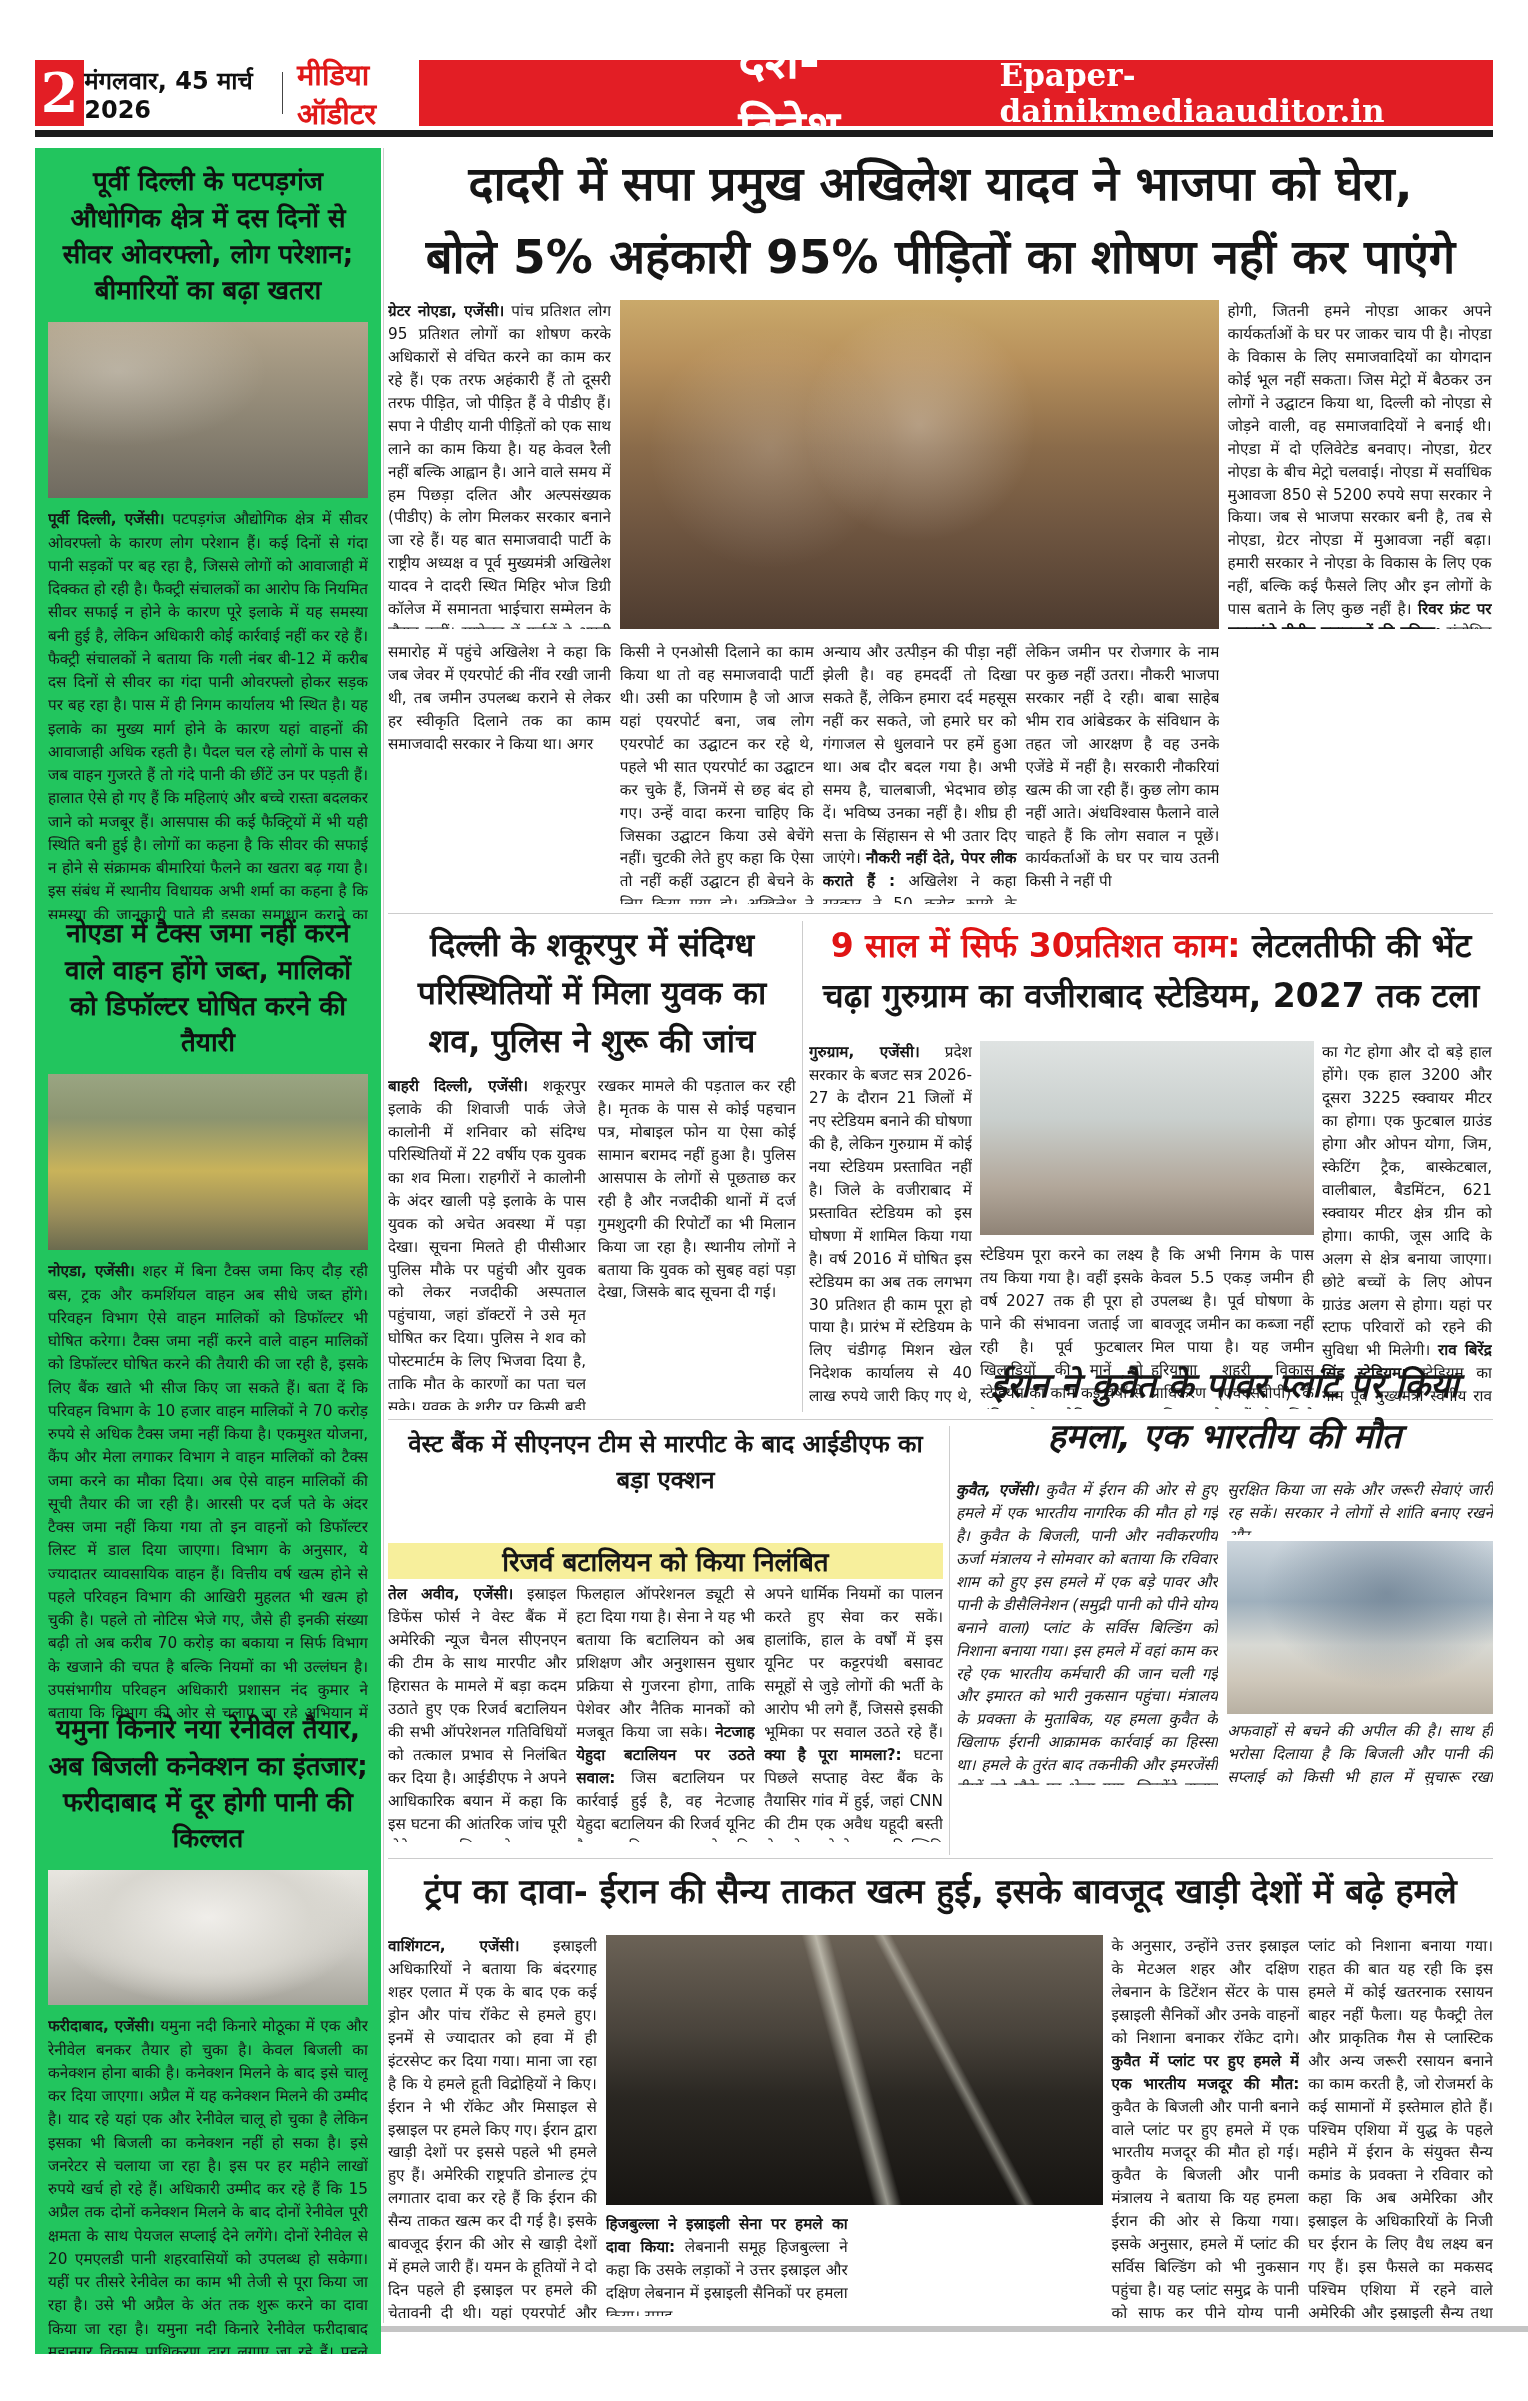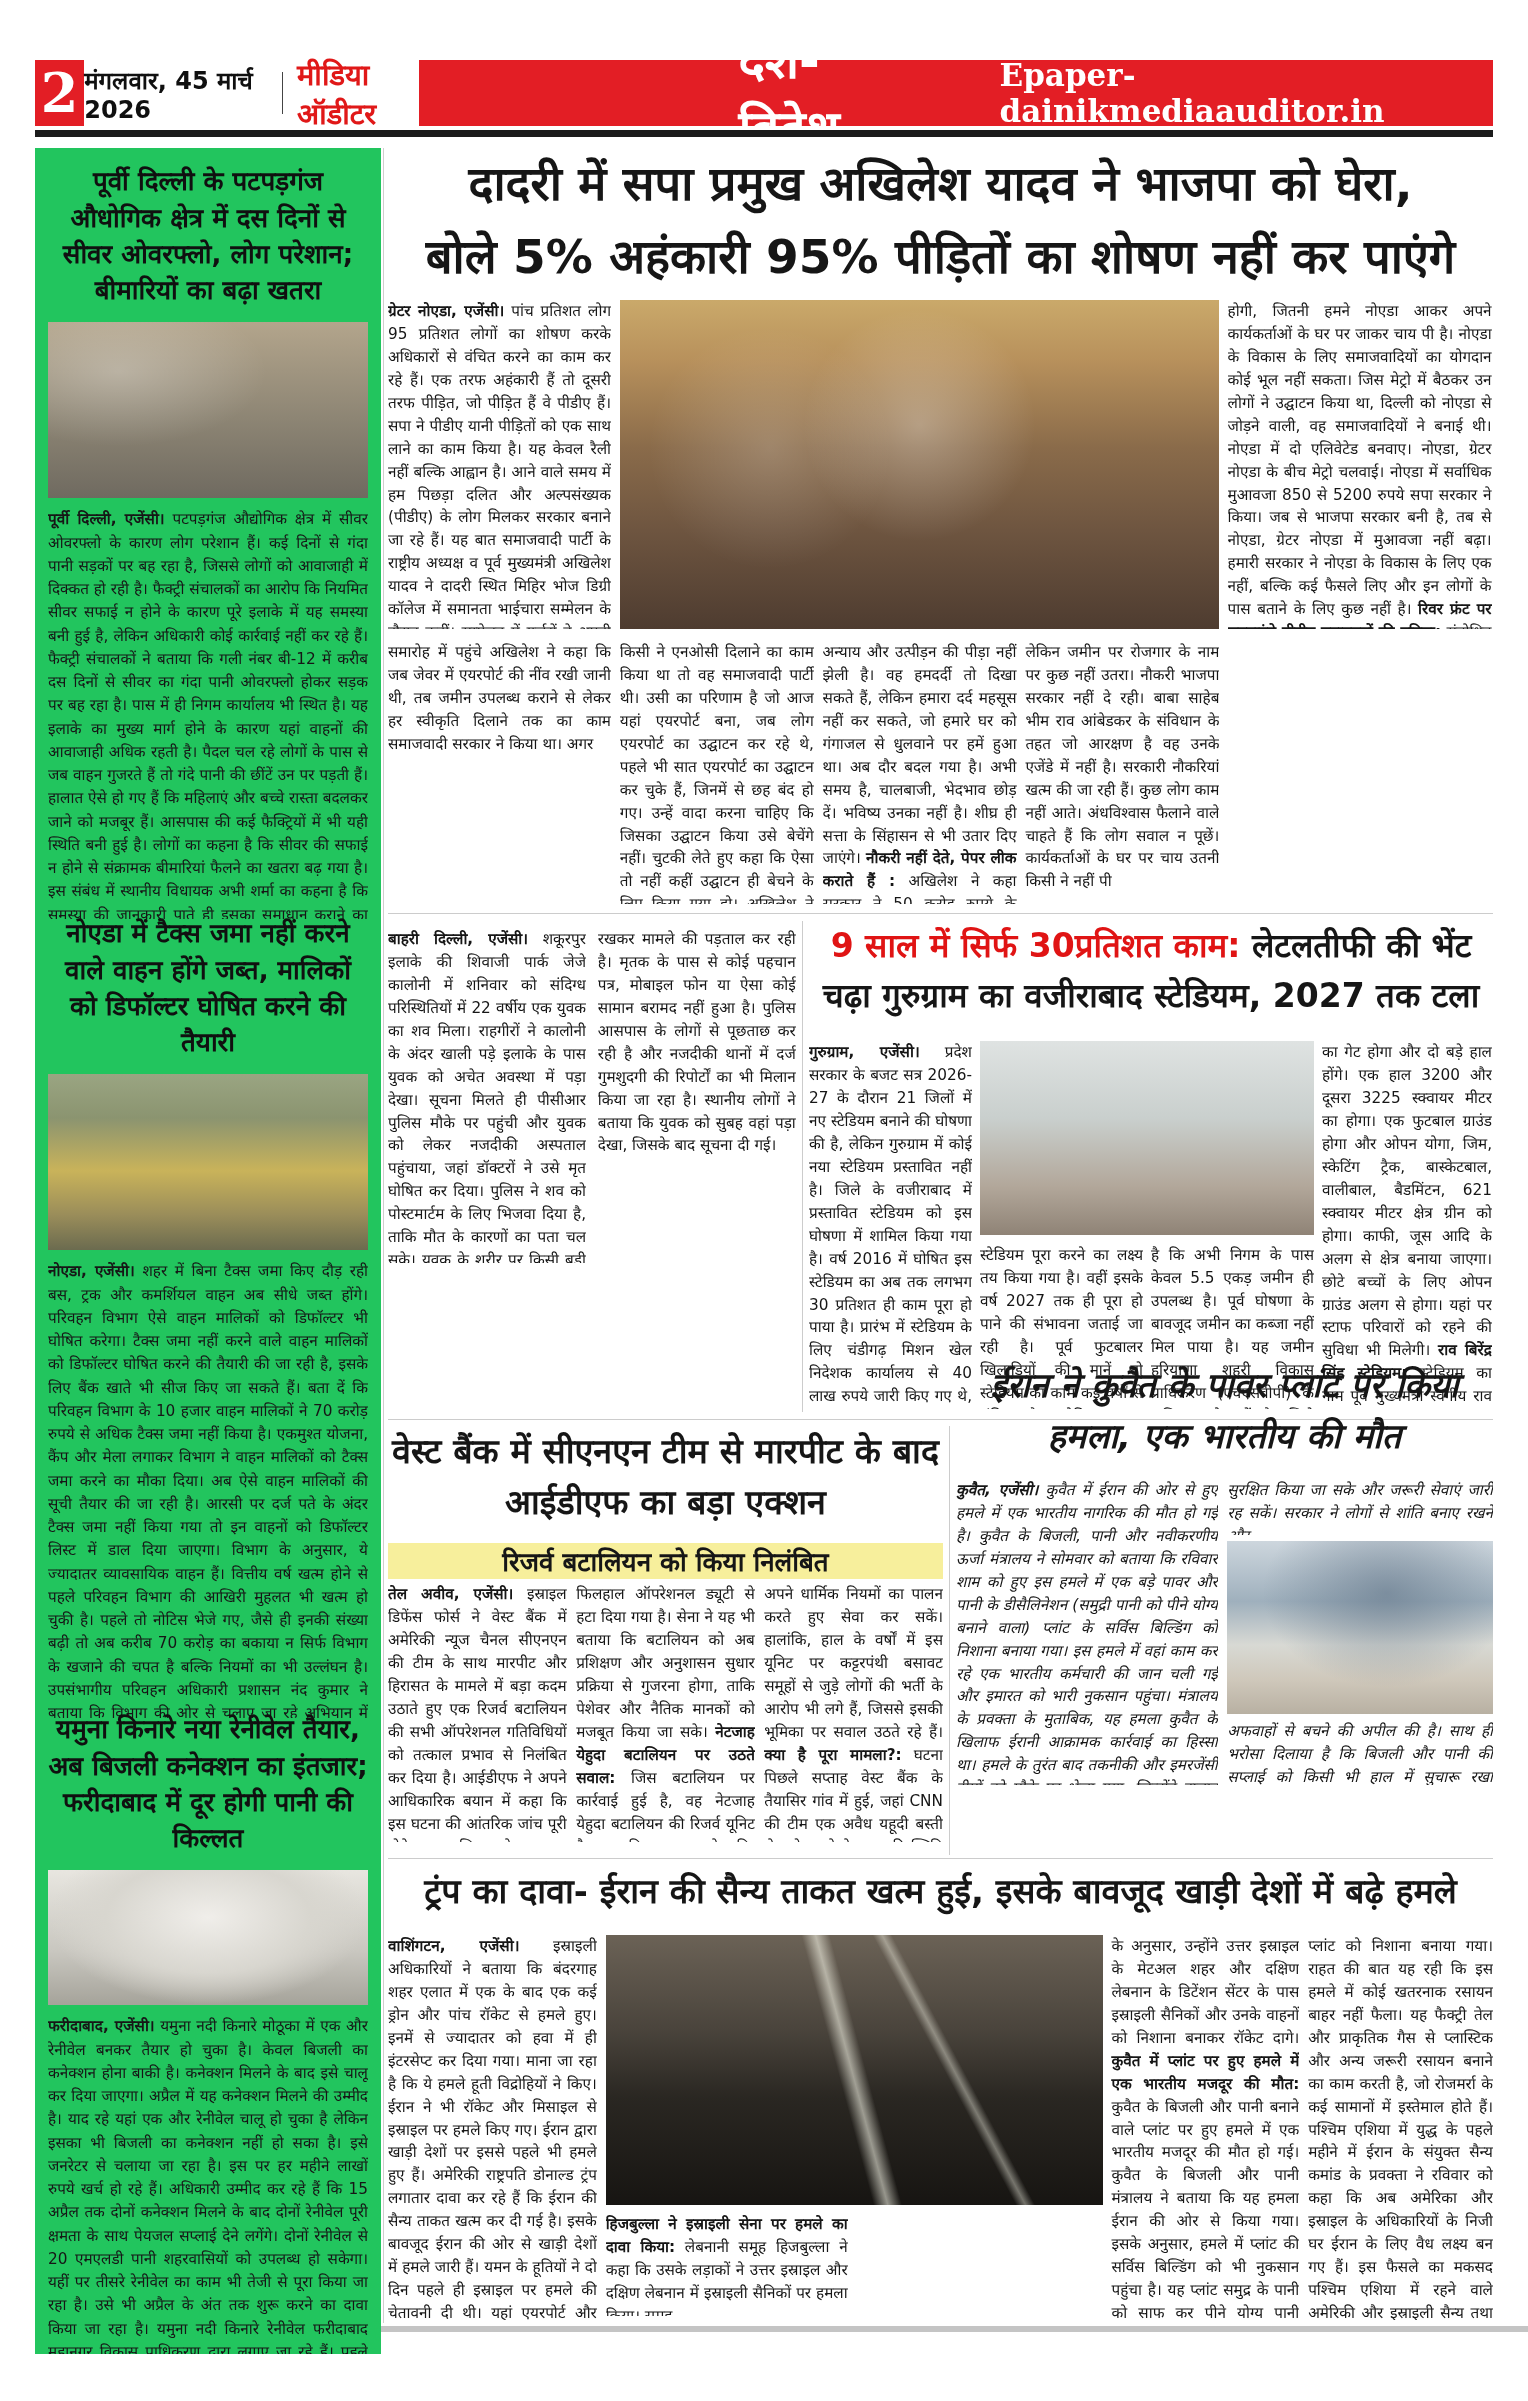--- a/index.html
+++ b/index.html
@@ -56,21 +56,21 @@
   .stad-head{font-size:33px;font-weight:800;text-align:center;line-height:1.5;height:112px;overflow:hidden;}
   .stad-head .red{color:#e01414;}
   .stad-body{position:relative;margin-top:8.2px;height:367px;}
   .stad-c{position:absolute;top:0;height:367px;overflow:hidden;}
   .stad-c1{left:0;width:163px;} .stad-c2{left:171px;width:163px;padding-top:203px;height:165px;}
   .stad-c3{left:342px;width:163px;padding-top:203px;height:165px;} .stad-c4{left:513px;width:170px;}
   .stad-photo{position:absolute;left:171px;top:0;width:334px;height:194px;}
 
   
   .wb{position:absolute;top:1278px;left:0;width:555px;height:429px;}
-  .wb-head{font-size:34px;font-weight:800;text-align:center;line-height:1.5;height:112px;overflow:hidden;}
+  .wb-head{font-size:24px;font-weight:800;text-align:center;line-height:1.5;height:112px;overflow:hidden;}
   .wb-strip{height:36px;margin:4.7px 0;background:#f7ef9c;display:flex;align-items:center;justify-content:center;font-size:26px;font-weight:800;}
   .wb-body{display:flex;gap:9.4px;height:259px;}
   .wb-col{width:179px;overflow:hidden;}
   .bdiv2{position:absolute;top:1278px;left:561px;width:1.2px;height:429px;background:#cccccc;}
   .kw{position:absolute;top:1212px;left:568px;width:537px;height:429px;font-style:italic;}
   .kw-head{font-size:34px;font-weight:800;text-align:center;line-height:1.5;height:112px;overflow:hidden;}
   .kw-body{display:flex;gap:9.4px;height:306px;margin-top:7px;}
   .kw-c1{width:262px;overflow:hidden;}
   .kw-c2{width:266px;overflow:hidden;}
   .kw-t1{height:56px;overflow:hidden;}
@@ -157,20 +157,21 @@
       <span>अन्याय और उत्पीड़न की पीड़ा नहीं झेली है। वह हमदर्दी तो दिखा सकते हैं, लेकिन हमारा दर्द महसूस नहीं कर सकते, जो हमारे घर को गंगाजल से धुलवाने पर हमें हुआ था। अब दौर बदल गया है। अभी समय है, चालबाजी, भेदभाव छोड़ दें। भविष्य उनका नहीं है। शीघ्र ही सत्ता के सिंहासन से भी उतार दिए जाएंगे।</span>
       <span class="dl">नौकरी नहीं देते, पेपर लीक कराते हैं :</span>
       <span>अखिलेश ने कहा सरकार ने 50 करोड़ रुपये के एमओयू साइन किए,</span></div>
     <div class="r2c r2c4 body-txt">लेकिन जमीन पर रोजगार के नाम पर कुछ नहीं उतरा। नौकरी भाजपा सरकार नहीं दे रही। बाबा साहेब भीम राव आंबेडकर के संविधान के तहत जो आरक्षण है वह उनके एजेंडे में नहीं है। सरकारी नौकरियां खत्म की जा रही हैं। कुछ लोग काम नहीं आते। अंधविश्वास फैलाने वाले चाहते हैं कि लोग सवाल न पूछें। कार्यकर्ताओं के घर पर चाय उतनी किसी ने नहीं पी</div>
     <div class="r2c r2c5 body-txt"></div>
   </div>
 
   <div class="hr-rule" style="top:765px;"></div>
 
   <div class="shak">
+    <div class="shak-head">दिल्ली के शकूरपुर में संदिग्ध परिस्थितियों में मिला युवक का शव, पुलिस ने शुरू की जांच</div>
     <div class="shak-body">
       <div class="shak-col body-txt"><span class="dl">बाहरी दिल्ली, एजेंसी।</span>
         <span>शकूरपुर इलाके की शिवाजी पार्क जेजे कालोनी में शनिवार को संदिग्ध परिस्थितियों में 22 वर्षीय एक युवक का शव मिला। राहगीरों ने कालोनी के अंदर खाली पड़े इलाके के पास युवक को अचेत अवस्था में पड़ा देखा। सूचना मिलते ही पीसीआर पुलिस मौके पर पहुंची और युवक को लेकर नजदीकी अस्पताल पहुंचाया, जहां डॉक्टरों ने उसे मृत घोषित कर दिया। पुलिस ने शव को पोस्टमार्टम के लिए भिजवा दिया है, ताकि मौत के कारणों का पता चल सके। युवक के शरीर पर किसी बड़ी चोट के निशान नहीं मिले हैं, हालांकि पुलिस हर पहलू को ध्यान में</span>
         </div>
       <div class="shak-col body-txt">रखकर मामले की पड़ताल कर रही है। मृतक के पास से कोई पहचान पत्र, मोबाइल फोन या ऐसा कोई सामान बरामद नहीं हुआ है। पुलिस आसपास के लोगों से पूछताछ कर रही है और नजदीकी थानों में दर्ज गुमशुदगी की रिपोर्टों का भी मिलान किया जा रहा है। स्थानीय लोगों ने बताया कि युवक को सुबह वहां पड़ा देखा, जिसके बाद सूचना दी गई।</div>
     </div>
   </div>
   <div class="bdiv1"></div>
 
   <div class="stad">

